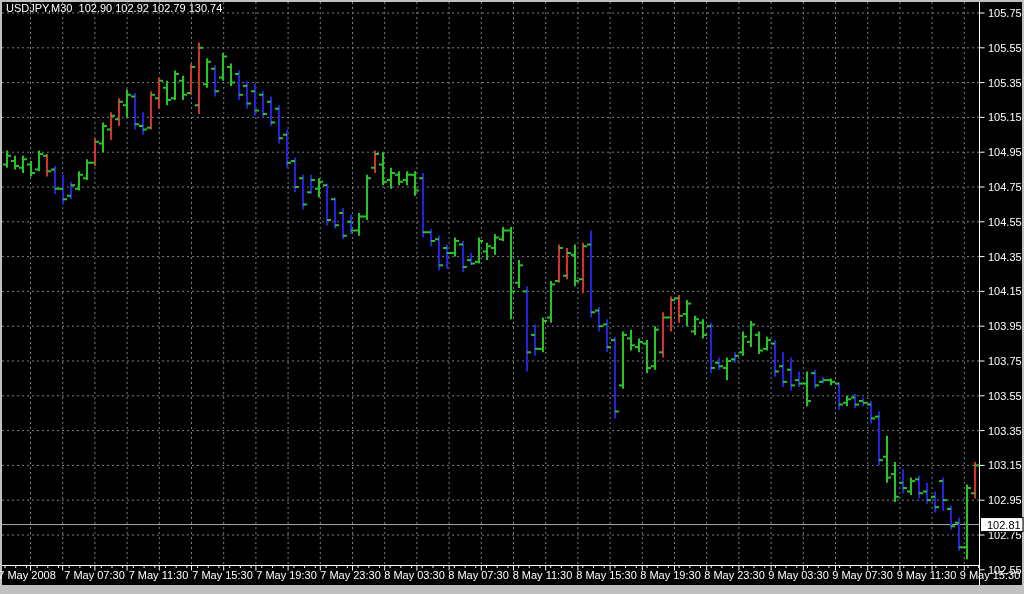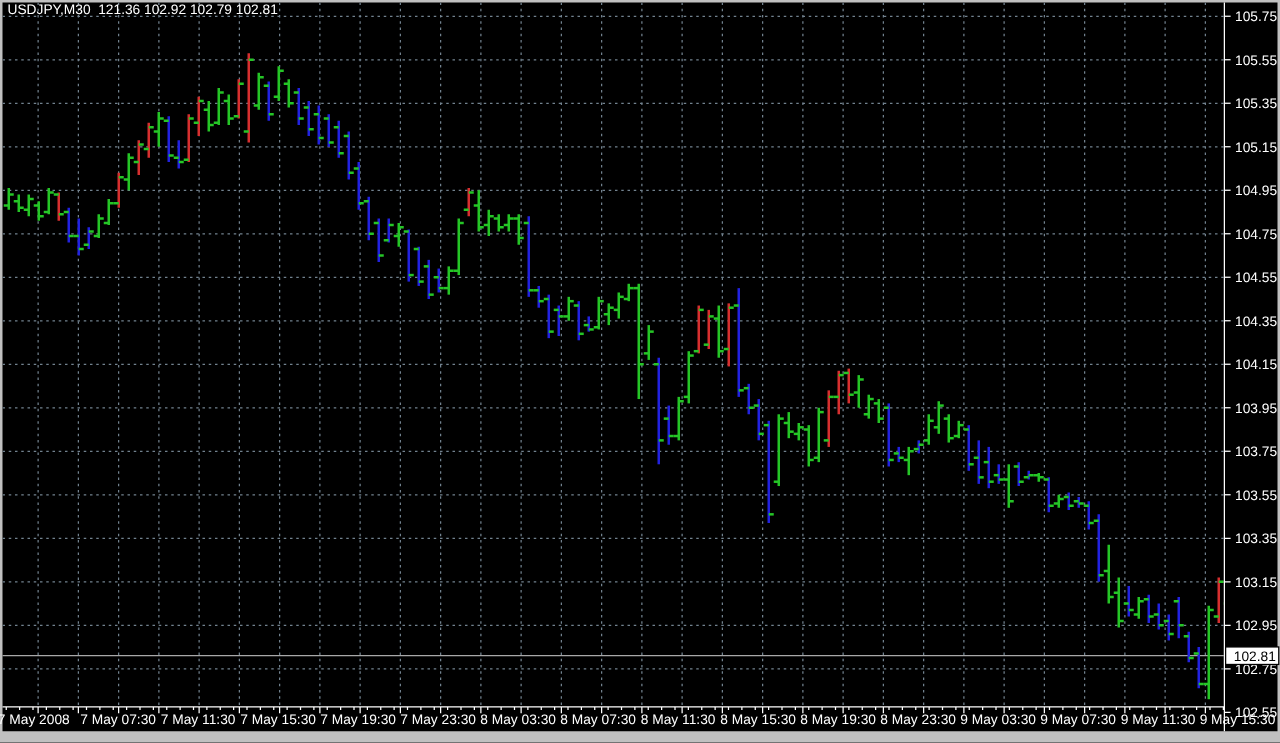--- a/index.html
+++ b/index.html
@@ -863,14 +863,14 @@
         <text x="798.5" y="579" fill="#ffffff" font-size="11px" text-anchor="middle">9 May 03:30</text>
         <text x="862.5" y="579" fill="#ffffff" font-size="11px" text-anchor="middle">9 May 07:30</text>
         <text x="926.5" y="579" fill="#ffffff" font-size="11px" text-anchor="middle">9 May 11:30</text>
         <text x="990" y="579" fill="#ffffff" font-size="11px" text-anchor="middle">9 May 15:30</text>
       </g>
       <g>
         <rect x="980.5" y="517.5599999999996" width="42.5" height="14" fill="#ffffff" stroke="#000000" stroke-width="1"></rect>
         <text x="987" y="529.0599999999996" fill="#000000" font-size="11px">102.81</text>
       </g>
     </svg>
-  <div id="title-overlay">USDJPY,M30  121.36 102.92 102.79 102.81</div>
+  <div id="title-overlay">USDJPY,M30  102.90 102.92 102.79 130.74</div>
 </div>
 
 </body></html>

